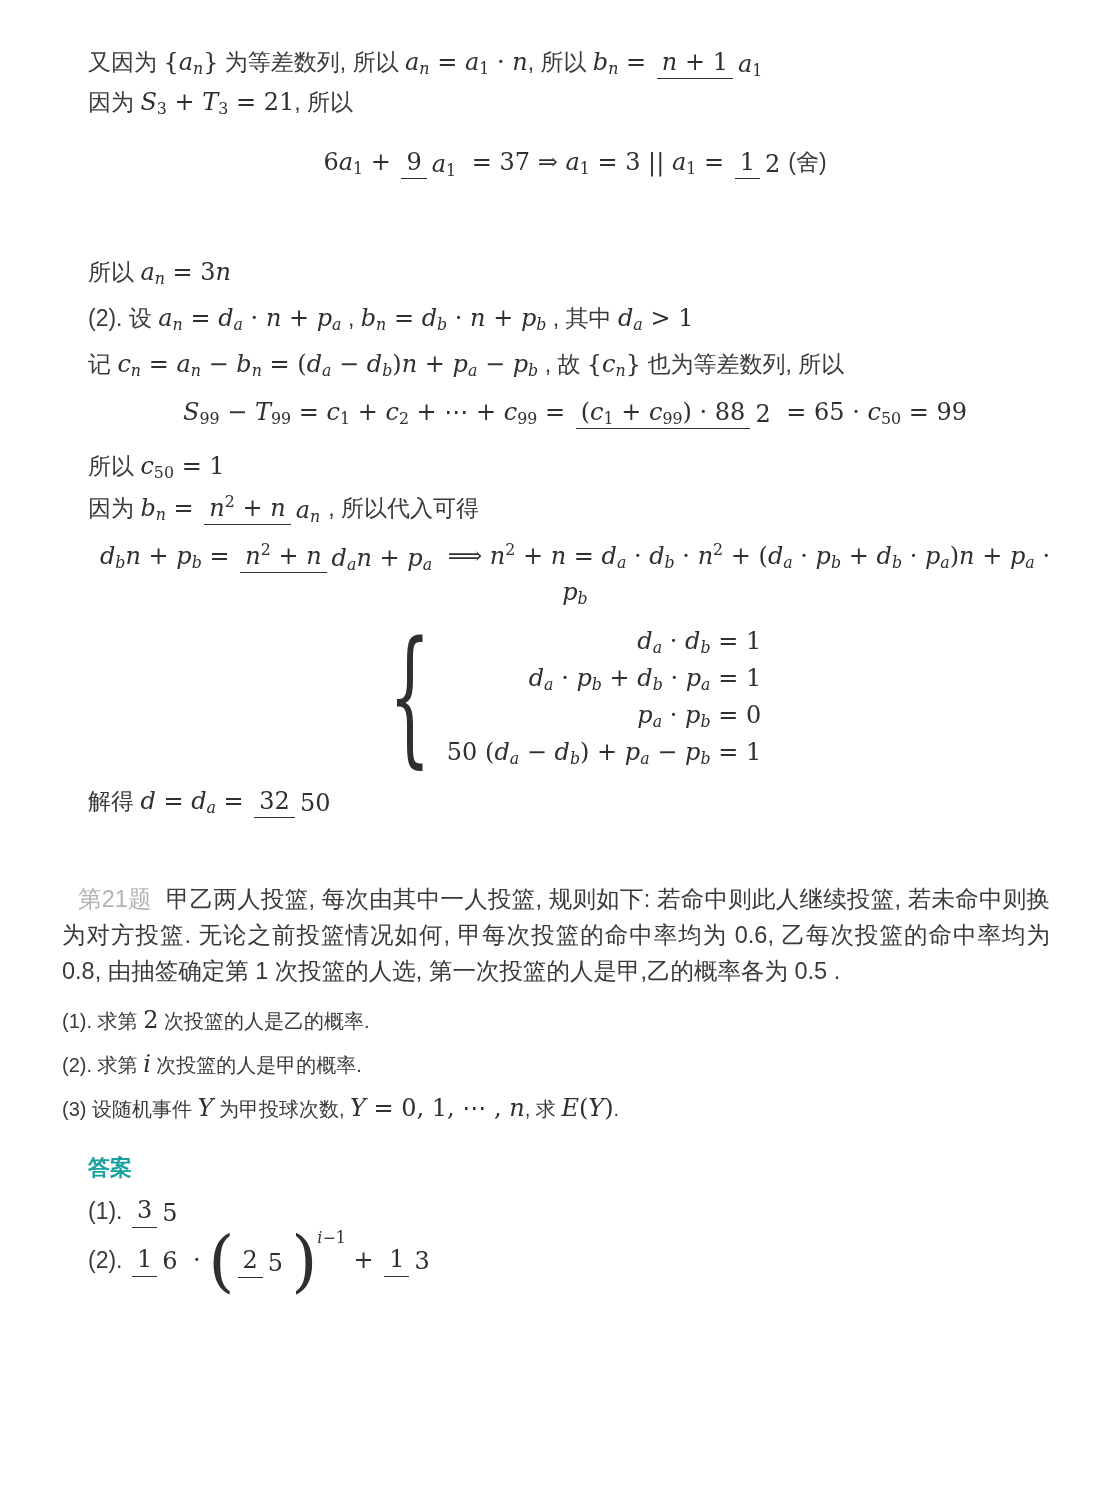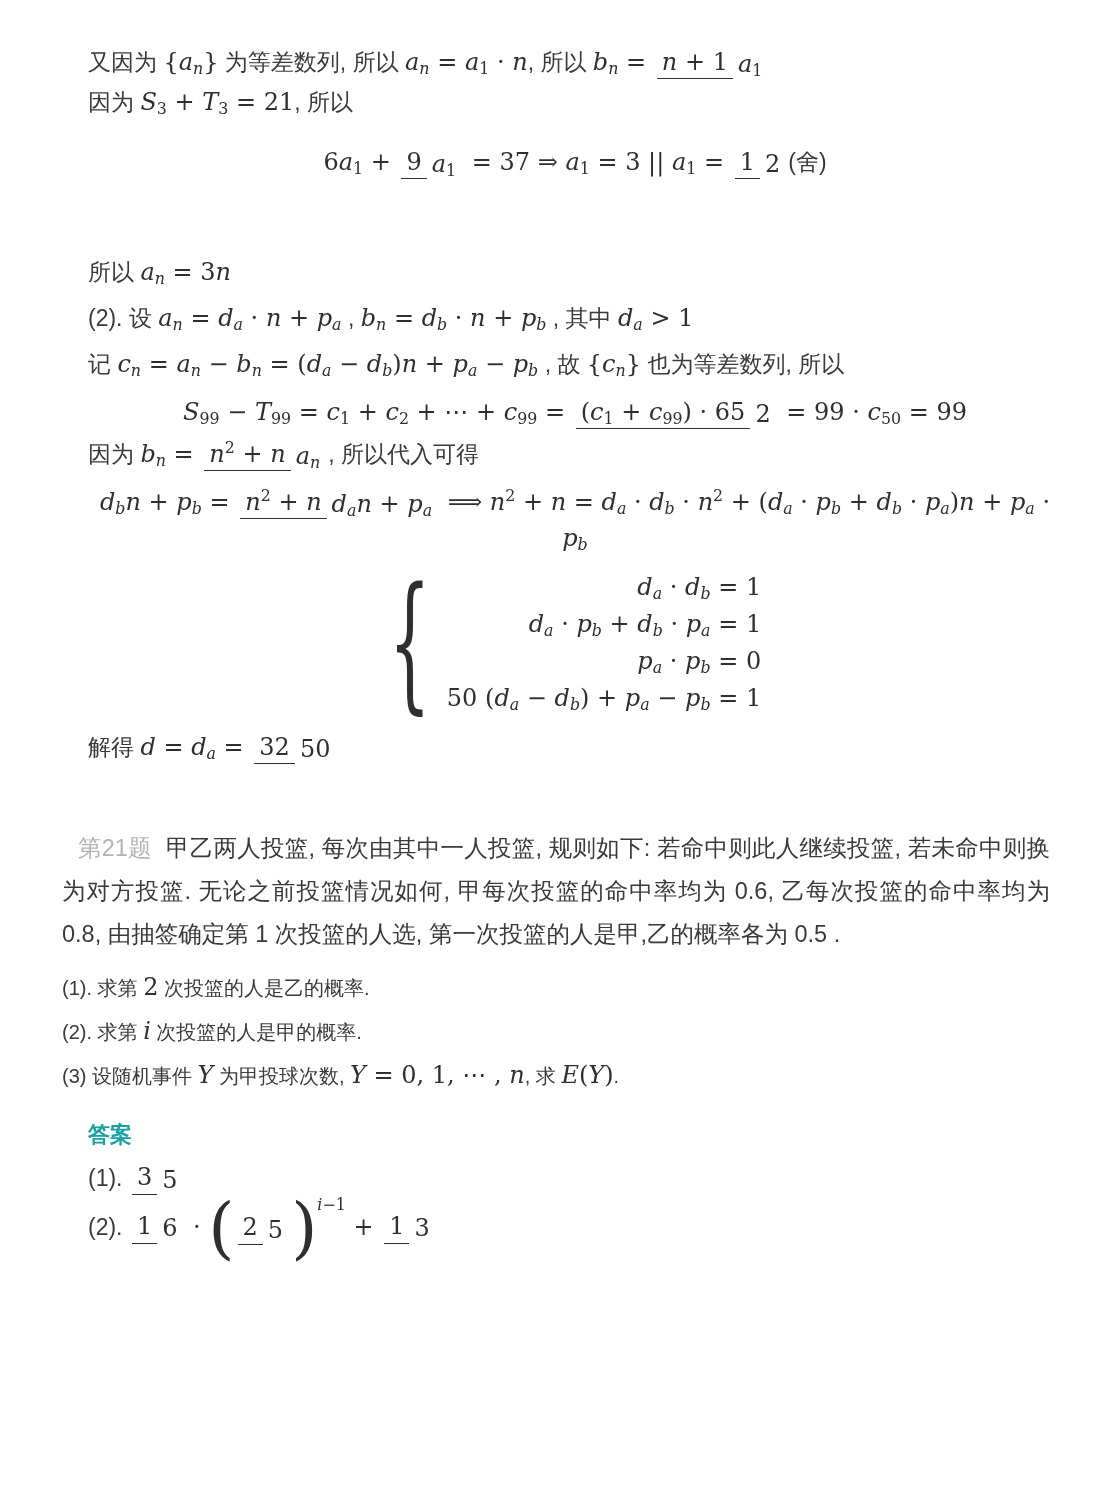--- a/index.html
+++ b/index.html
@@ -28,21 +28,21 @@
   .sp{display:inline-block;}
   
   .sol{padding:44px 40px 0 88px;}
   .eq{text-align:center;}
   .system{display:flex;align-items:center;justify-content:center;margin-top:16px;}
   .sysbrace{font-family:"DejaVu Serif",serif;font-size:66px;font-weight:300;color:var(--math);
             display:inline-block;transform:scaleY(2.25);transform-origin:center;margin-right:16px;line-height:1;}
   .sysrows{display:flex;flex-direction:column;align-items:flex-end;row-gap:7px;}
   .sysrow{line-height:1.25;}
   .prob{padding:0 40px 0 62px;margin-top:62px;}
-  .ptext{font-size:23.5px;color:var(--text);line-height:43px;width:988px;text-align:justify;text-indent:16px;margin:0;}
+  .ptext{font-size:23.5px;color:var(--text);line-height:36px;width:988px;text-align:justify;text-indent:16px;margin:0;}
   .ptext .txt{font-size:23.5px;}
   .pnum{color:var(--muted);}
   .qline{line-height:1.3;margin-top:13px;}
   .qline .txt{font-size:20px;}
   .ans{padding:0 40px 0 88px;margin-top:28px;}
   .ans-title{font-size:22px;font-weight:bold;color:var(--teal);}
   .aline{margin-top:10px;}
 </style>
 </head>
 <body>
@@ -57,23 +57,24 @@
         <span class="num"><span class="mn">9</span></span>
         <span class="den"><span class="mi">a</span><sub class="msub"><span class="mn">1</span></sub></span>
       </span><span class="mn"> = 37  ⇒  </span><span class="mi">a</span><sub class="msub"><span class="mn">1</span></sub><span class="mn"> = 3 || </span><span class="mi">a</span><sub class="msub"><span class="mn">1</span></sub><span class="mn"> = </span><span class="frac">
         <span class="num"><span class="mn">1</span></span>
         <span class="den"><span class="mn">2</span></span>
       </span><span class="txt">(舍)</span></div>
   <div class="line" style="margin-top:74px;"><span class="txt">所以 </span><span class="mi">a</span><sub class="msub"><span class="mi">n</span></sub><span class="mn"> = 3</span><span class="mi">n</span></div>
   <div class="line" style="margin-top:10px;"><span class="txt">(2). 设 </span><span class="mi">a</span><sub class="msub"><span class="mi">n</span></sub><span class="mn"> = </span><span class="mi">d</span><sub class="msub"><span class="mi">a</span></sub><span class="mn"> · </span><span class="mi">n</span><span class="mn"> + </span><span class="mi">p</span><sub class="msub"><span class="mi">a</span></sub><span class="txt"> , </span><span class="mi">b</span><sub class="msub"><span class="mi">n</span></sub><span class="mn"> = </span><span class="mi">d</span><sub class="msub"><span class="mi">b</span></sub><span class="mn"> · </span><span class="mi">n</span><span class="mn"> + </span><span class="mi">p</span><sub class="msub"><span class="mi">b</span></sub><span class="txt"> , 其中 </span><span class="mi">d</span><sub class="msub"><span class="mi">a</span></sub><span class="mn"> &gt; 1</span></div>
   <div class="line" style="margin-top:10px;"><span class="txt">记 </span><span class="mi">c</span><sub class="msub"><span class="mi">n</span></sub><span class="mn"> = </span><span class="mi">a</span><sub class="msub"><span class="mi">n</span></sub><span class="mn"> − </span><span class="mi">b</span><sub class="msub"><span class="mi">n</span></sub><span class="mn"> = (</span><span class="mi">d</span><sub class="msub"><span class="mi">a</span></sub><span class="mn"> − </span><span class="mi">d</span><sub class="msub"><span class="mi">b</span></sub><span class="mn">)</span><span class="mi">n</span><span class="mn"> + </span><span class="mi">p</span><sub class="msub"><span class="mi">a</span></sub><span class="mn"> − </span><span class="mi">p</span><sub class="msub"><span class="mi">b</span></sub><span class="txt"> , 故 </span><span class="mn">{</span><span class="mi">c</span><sub class="msub"><span class="mi">n</span></sub><span class="mn">}</span><span class="txt"> 也为等差数列, 所以</span></div>
   <div class="eq" style="margin-top:12px;"><span class="mi">S</span><sub class="msub"><span class="mn">99</span></sub><span class="mn"> − </span><span class="mi">T</span><sub class="msub"><span class="mn">99</span></sub><span class="mn"> = </span><span class="mi">c</span><sub class="msub"><span class="mn">1</span></sub><span class="mn"> + </span><span class="mi">c</span><sub class="msub"><span class="mn">2</span></sub><span class="mn"> + ⋯ + </span><span class="mi">c</span><sub class="msub"><span class="mn">99</span></sub><span class="mn"> = </span><span class="frac">
-        <span class="num"><span class="mn">(</span><span class="mi">c</span><sub class="msub"><span class="mn">1</span></sub><span class="mn"> + </span><span class="mi">c</span><sub class="msub"><span class="mn">99</span></sub><span class="mn">) · 65</span></span>
+        <span class="num"><span class="mn">(</span><span class="mi">c</span><sub class="msub"><span class="mn">1</span></sub><span class="mn"> + </span><span class="mi">c</span><sub class="msub"><span class="mn">99</span></sub><span class="mn">) · 88</span></span>
         <span class="den"><span class="mn">2</span></span>
-      </span><span class="mn"> = 99 · </span><span class="mi">c</span><sub class="msub"><span class="mn">50</span></sub><span class="mn"> = 99</span></div>
+      </span><span class="mn"> = 65 · </span><span class="mi">c</span><sub class="msub"><span class="mn">50</span></sub><span class="mn"> = 99</span></div>
+  <div class="line" style="margin-top:18px;"><span class="txt">所以 </span><span class="mi">c</span><sub class="msub"><span class="mn">50</span></sub><span class="mn"> = 1</span></div>
   <div class="line" style="margin-top:6px;"><span class="txt">因为 </span><span class="mi">b</span><sub class="msub"><span class="mi">n</span></sub><span class="mn"> = </span><span class="frac">
         <span class="num"><span class="mi">n</span><sup class="msup"><span class="mn">2</span></sup><span class="mn"> + </span><span class="mi">n</span></span>
         <span class="den"><span class="mi">a</span><sub class="msub"><span class="mi">n</span></sub></span>
       </span><span class="txt">, 所以代入可得</span></div>
   <div class="eq" style="margin-top:12px;"><span class="mi">d</span><sub class="msub"><span class="mi">b</span></sub><span class="mi">n</span><span class="mn"> + </span><span class="mi">p</span><sub class="msub"><span class="mi">b</span></sub><span class="mn"> = </span><span class="frac">
         <span class="num"><span class="mi">n</span><sup class="msup"><span class="mn">2</span></sup><span class="mn"> + </span><span class="mi">n</span></span>
         <span class="den"><span class="mi">d</span><sub class="msub"><span class="mi">a</span></sub><span class="mi">n</span><span class="mn"> + </span><span class="mi">p</span><sub class="msub"><span class="mi">a</span></sub></span>
       </span><span class="mn">  ⟹  </span><span class="mi">n</span><sup class="msup"><span class="mn">2</span></sup><span class="mn"> + </span><span class="mi">n</span><span class="mn"> = </span><span class="mi">d</span><sub class="msub"><span class="mi">a</span></sub><span class="mn"> · </span><span class="mi">d</span><sub class="msub"><span class="mi">b</span></sub><span class="mn"> · </span><span class="mi">n</span><sup class="msup"><span class="mn">2</span></sup><span class="mn"> + (</span><span class="mi">d</span><sub class="msub"><span class="mi">a</span></sub><span class="mn"> · </span><span class="mi">p</span><sub class="msub"><span class="mi">b</span></sub><span class="mn"> + </span><span class="mi">d</span><sub class="msub"><span class="mi">b</span></sub><span class="mn"> · </span><span class="mi">p</span><sub class="msub"><span class="mi">a</span></sub><span class="mn">)</span><span class="mi">n</span><span class="mn"> + </span><span class="mi">p</span><sub class="msub"><span class="mi">a</span></sub><span class="mn"> · </span><span class="mi">p</span><sub class="msub"><span class="mi">b</span></sub></div>
 
   <div class="system">

